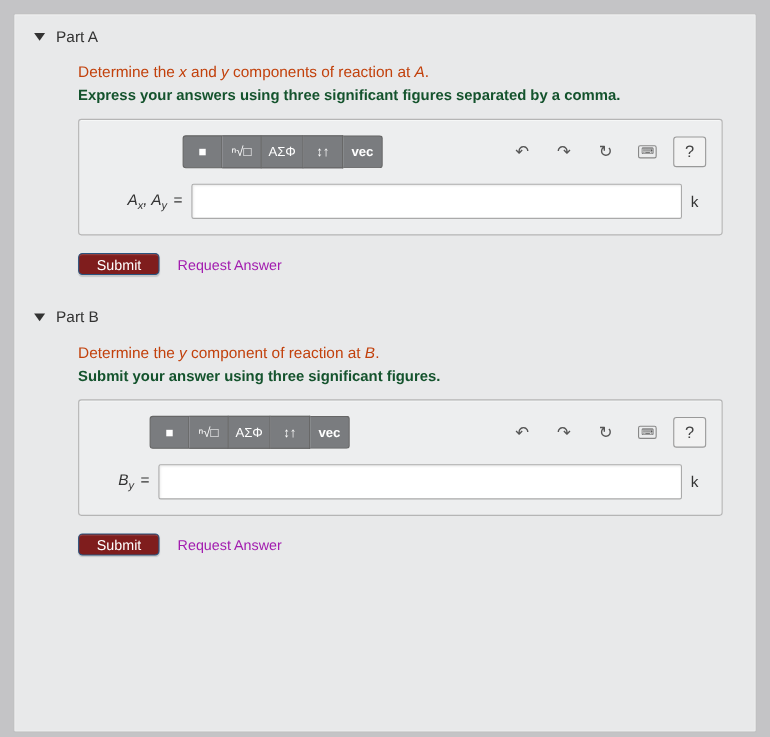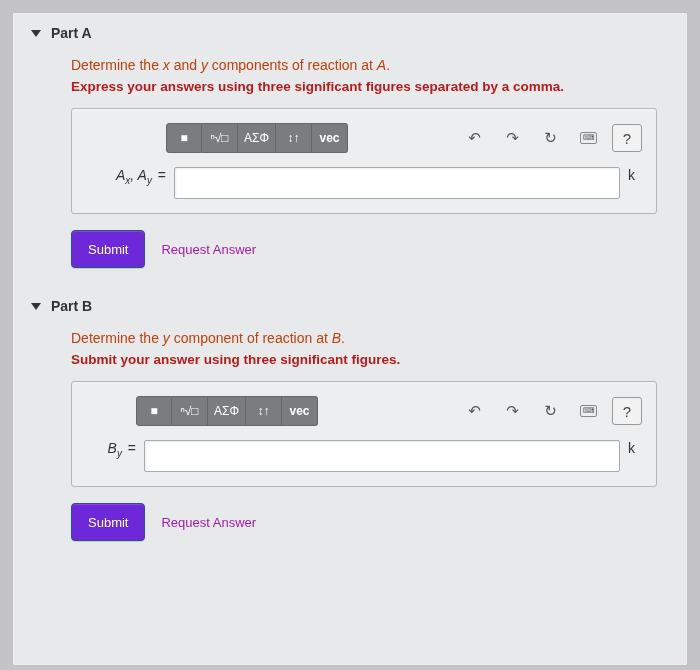--- a/index.html
+++ b/index.html
@@ -33,33 +33,33 @@
   .caret {
     width: 0; height: 0;
     border-left: 5px solid transparent;
     border-right: 5px solid transparent;
     border-top: 7px solid #333;
     display: inline-block;
   }
   .part-title {
     font-size: 14px;
     color: #333;
-    font-weight: 700;
+    font-weight: 400;
   }
   .part-body {
     padding: 10px 30px 18px 58px;
   }
   .prompt {
     color: #c2410c;
     font-size: 14px;
     margin-bottom: 6px;
   }
   .prompt .ital { font-style: italic; }
   .instr {
-    color: #b91c1c;
+    color: #14532d;
     font-size: 13.5px;
     font-weight: bold;
     margin-bottom: 14px;
   }
   .answer-box {
     border: 1px solid #b5b5b5;
     background: #edeeef;
     border-radius: 3px;
     padding: 14px 14px 14px 14px;
     box-shadow: inset 0 1px 0 rgba(255,255,255,0.5);
@@ -107,21 +107,21 @@
     padding: 0 10px;
     border-radius: 3px;
     font-size: 15px;
     cursor: pointer;
     display: inline-flex;
     align-items: center;
     justify-content: center;
   }
   .input-row {
     display: flex;
-    align-items: flex-start;
+    align-items: center;
     gap: 8px;
   }
   .var-label {
     min-width: 80px;
     text-align: right;
     font-size: 14px;
     color: #333;
     font-style: italic;
     white-space: nowrap;
   }
@@ -142,25 +142,25 @@
     color: #333;
     min-width: 14px;
   }
   .actions {
     margin-top: 16px;
     display: flex;
     align-items: center;
     gap: 16px;
   }
   .submit-btn {
-    background: #6d28d9;
+    background: #7f1d1d;
     color: #fff;
     border: 1px solid #2a547f;
     border-radius: 4px;
-    height: 38px;
+    height: 20px;
     padding: 0 16px;
     font-size: 13px;
     cursor: pointer;
     box-shadow: 0 1px 1px rgba(0,0,0,0.15), inset 0 1px 0 rgba(255,255,255,0.15);
   }
   .link {
     color: #a21caf;
     font-size: 13px;
     cursor: pointer;
   }

